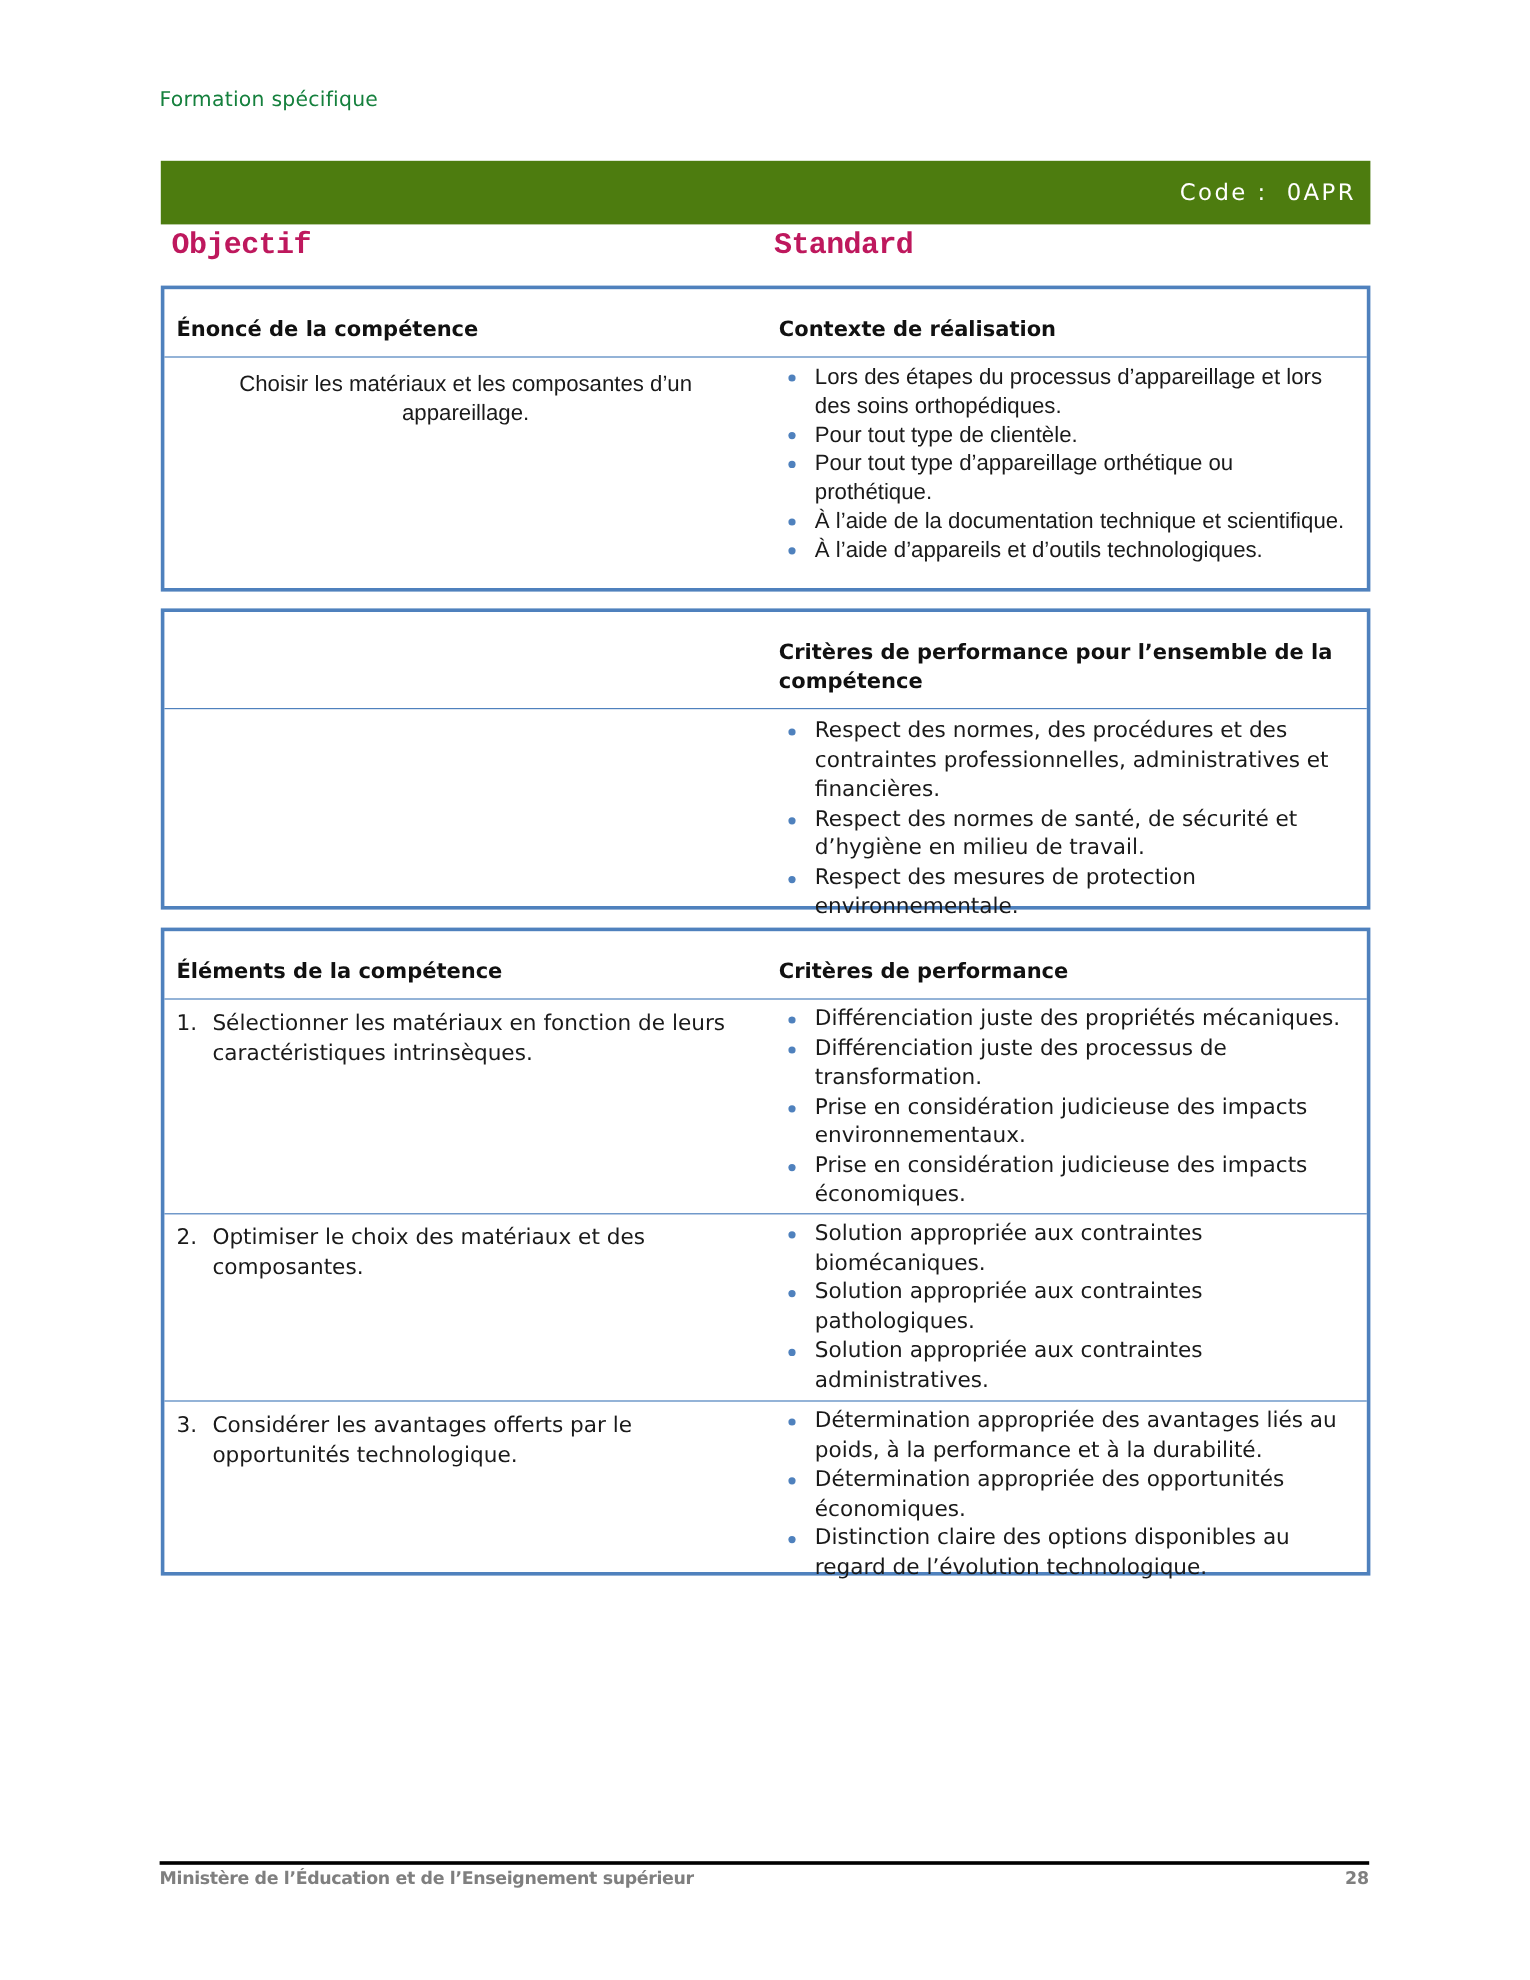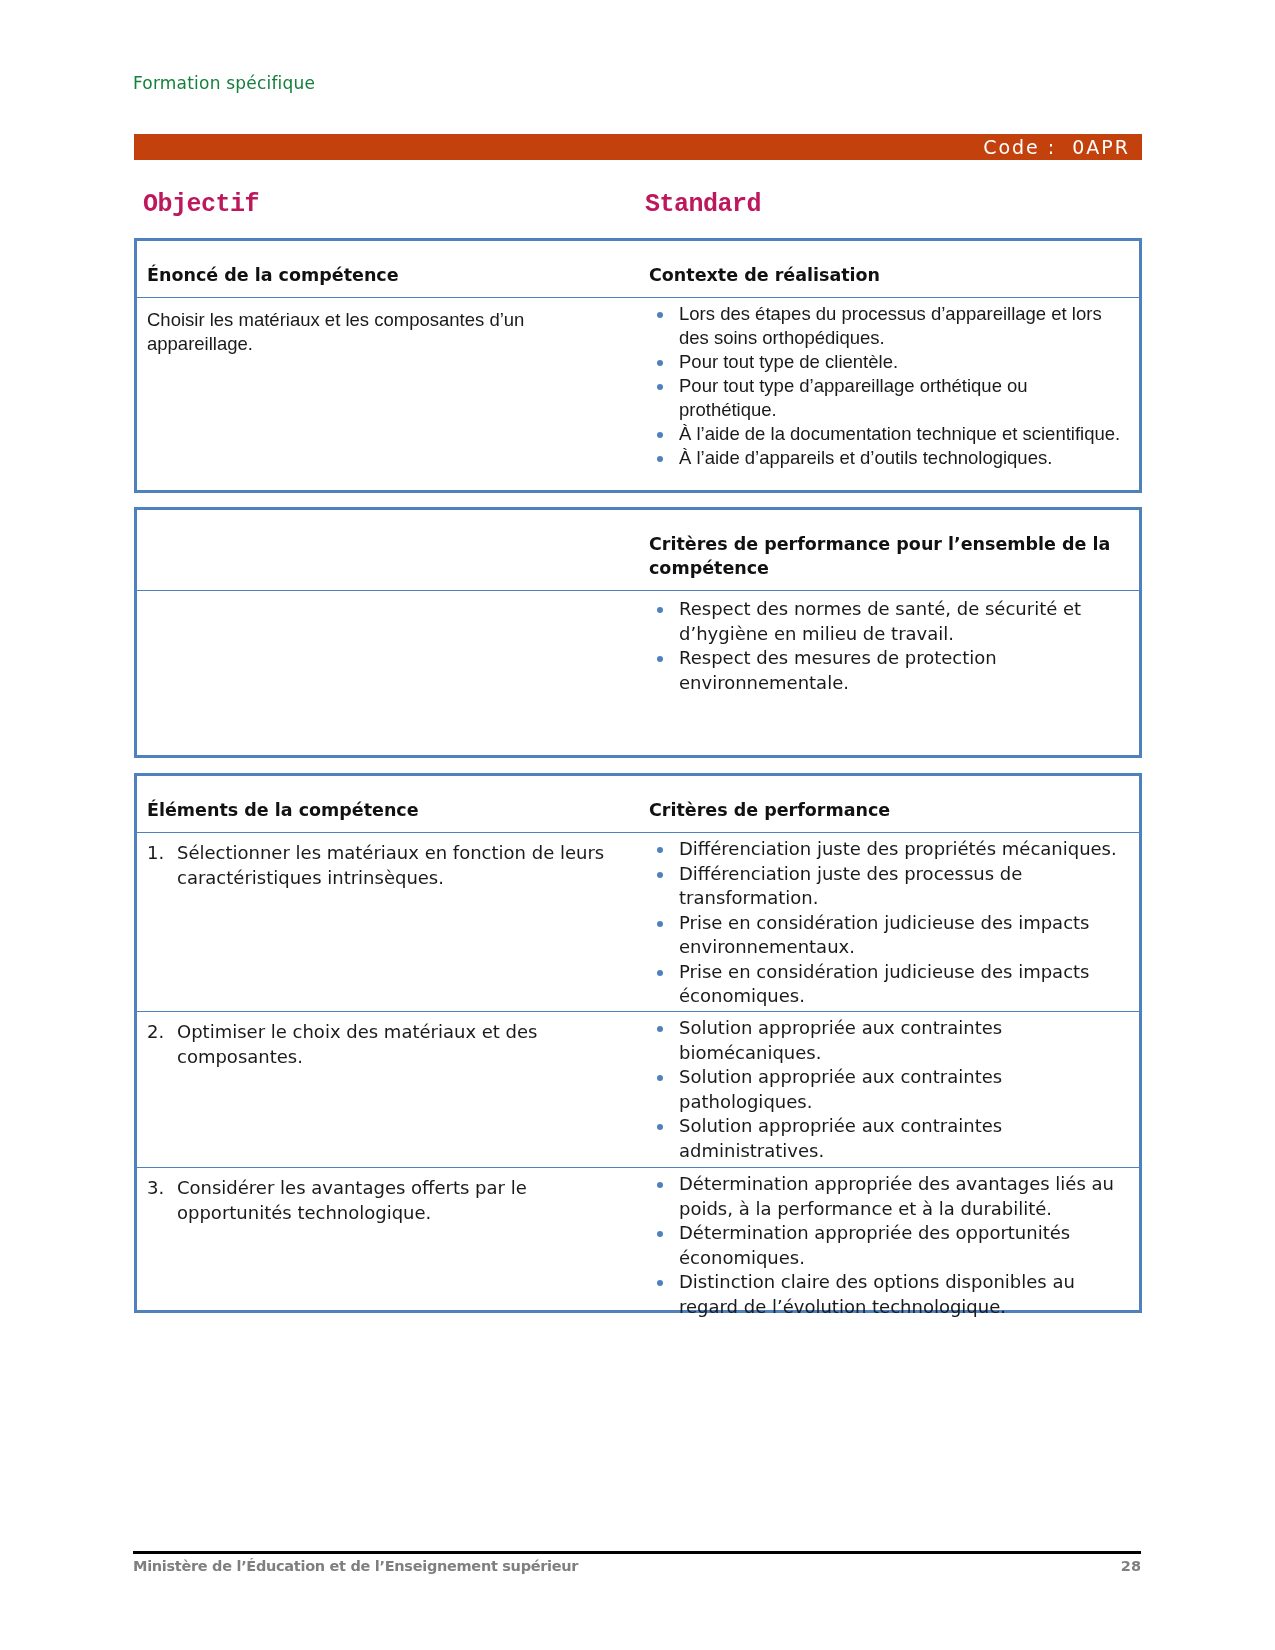--- a/index.html
+++ b/index.html
@@ -1,21 +1,21 @@
 <!DOCTYPE html>
 <html><head>
 <meta charset="utf-8">
 <style>
   html, body { margin: 0; padding: 0; background: #ffffff; }
   body { width: 1275px; height: 1650px; position: relative; overflow: hidden;
          font-family: "DejaVu Sans", sans-serif; color: #1a1a1a; }
   .page-header { position: absolute; left: 133px; top: 73px; font-size: 17px;
                  color: #15803d; letter-spacing: 0.2px; }
-  .code-bar { position: absolute; left: 134px; top: 134px; width: 1008px; height: 26px;
-              background: #c2410c; color: #ffffff; font-size: 19px; letter-spacing: 2px;
+  .code-bar { position: absolute; left: 134px; top: 134px; width: 1008px; height: 53px;
+              background: #4d7c0f; color: #ffffff; font-size: 19px; letter-spacing: 2px;
               box-sizing: border-box; padding-right: 12px; display: flex; align-items: center;
               justify-content: flex-end; }
   .code-bar .gap { display: inline-block; width: 16px; }
   .section-heads { position: absolute; top: 190px; left: 143px; width: 1000px; height: 36px; }
   .section-heads .h { position: absolute; top: 0; font-family: Liberation Mono, monospace;
                       font-weight: bold; font-size: 25px; color: #be185d; letter-spacing: -0.5px; }
   .section-heads .h.objectif { left: 0; }
   .section-heads .h.standard { left: 502px; }
 
   .tbl { position: absolute; left: 134px; width: 1008px; border: 3px solid #4f81bd;
@@ -56,21 +56,21 @@
   <div class="h objectif">Objectif</div>
   <div class="h standard">Standard</div>
 </div>
 
 <div class="tbl" style="top:238px; height:255px;">
   <div class="row head">
     <div class="cell left">Énoncé de la compétence</div>
     <div class="cell right">Contexte de réalisation</div>
   </div>
   <div class="row">
-    <div class="cell left" style="padding-top:10px;">
+    <div class="cell left" style="padding-top:10px;text-align:center;">
       <div class="body-cell-text">Choisir les matériaux et les composantes d’un appareillage.</div>
     </div>
     <div class="cell right" style="padding-top:4px;">
       <ul class="bullets body-cell-text">
         <li>Lors des étapes du processus d’appareillage et lors des soins orthopédiques.</li>
         <li>Pour tout type de clientèle.</li>
         <li>Pour tout type d’appareillage orthétique ou prothétique.</li>
         <li>À l’aide de la documentation technique et scientifique.</li>
         <li>À l’aide d’appareils et d’outils technologiques.</li>
       </ul>
@@ -80,20 +80,21 @@
 
 <div class="tbl" style="top:507px; height:251px;">
   <div class="row head">
     <div class="cell left"></div>
     <div class="cell right">Critères de performance pour l’ensemble de la compétence</div>
   </div>
   <div class="row">
     <div class="cell left"></div>
     <div class="cell right" style="padding-top:6px;">
       <ul class="bullets dv">
+        <li>Respect des normes, des procédures et des contraintes professionnelles, administratives et financières.</li>
         <li>Respect des normes de santé, de sécurité et d’hygiène en milieu de travail.</li>
         <li>Respect des mesures de protection environnementale.</li>
       </ul>
     </div>
   </div>
 </div>
 
 <div class="tbl" style="top:773px; height:540px;">
   <div class="row head">
     <div class="cell left">Éléments de la compétence</div>

